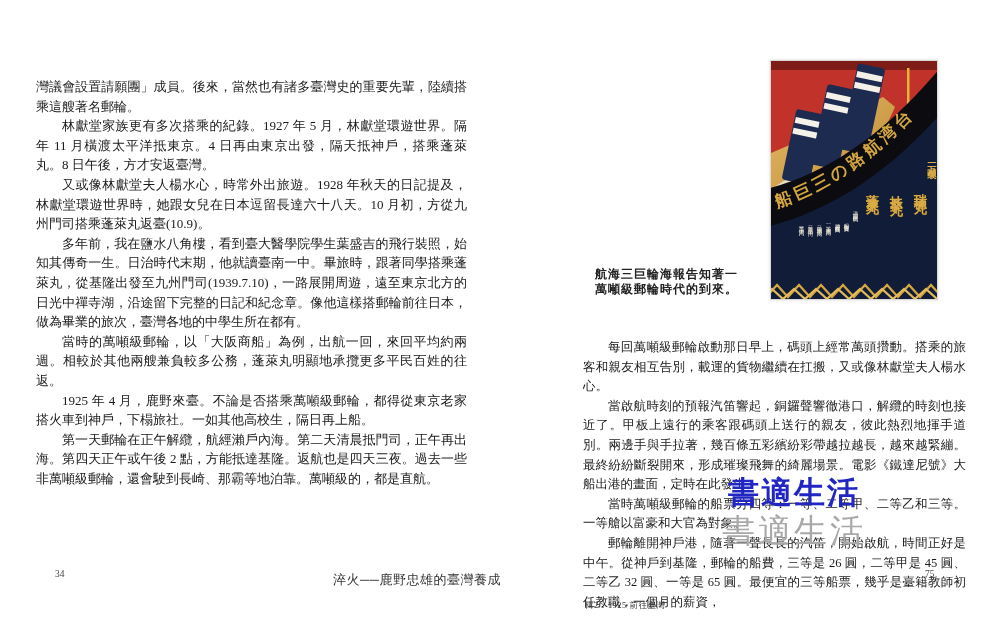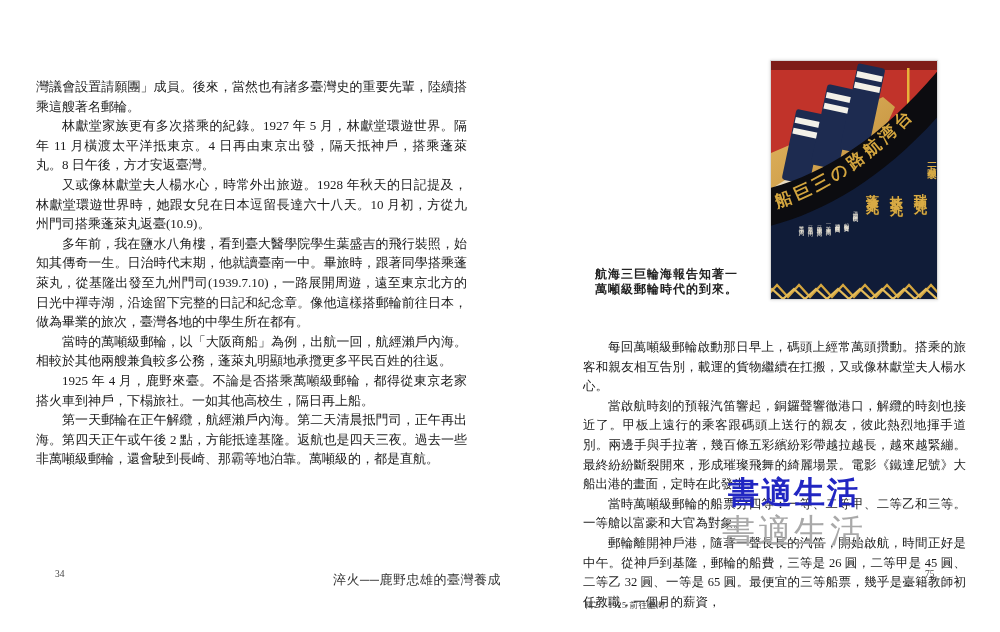--- a/index.html
+++ b/index.html
@@ -43,21 +43,21 @@
 </head>
 <body>
 
 <div class="canvas">
 
   <div class="body-text bt-left" id="leftText">
       <p>灣議會設置請願團」成員。後來，當然也有諸多臺灣史的重要先輩，陸續搭乘這艘著名郵輪。</p>
       <p class="ind">林獻堂家族更有多次搭乘的紀錄。1927 年 5 月，林獻堂環遊世界。隔年 11 月橫渡太平洋抵東京。4 日再由東京出發，隔天抵神戶，搭乘蓬萊丸。8 日午後，方才安返臺灣。</p>
       <p class="ind">又或像林獻堂夫人楊水心，時常外出旅遊。1928 年秋天的日記提及，林獻堂環遊世界時，她跟女兒在日本逗留長達六十八天。10 月初，方從九州門司搭乘蓬萊丸返臺(10.9)。</p>
       <p class="ind">多年前，我在鹽水八角樓，看到臺大醫學院學生葉盛吉的飛行裝照，始知其傳奇一生。日治時代末期，他就讀臺南一中。畢旅時，跟著同學搭乘蓬萊丸，從基隆出發至九州門司(1939.7.10)，一路展開周遊，遠至東京北方的日光中禪寺湖，沿途留下完整的日記和紀念章。像他這樣搭郵輪前往日本，做為畢業的旅次，臺灣各地的中學生所在都有。</p>
-      <p class="ind">當時的萬噸級郵輪，以「大阪商船」為例，出航一回，航經瀨戶內海。相較於其他兩艘兼負較多公務，蓬萊丸明顯地承攬更多平民百姓的往返。</p>
+      <p class="ind">當時的萬噸級郵輪，以「大阪商船」為例，出航一回，來回平均約兩週。相較於其他兩艘兼負較多公務，蓬萊丸明顯地承攬更多平民百姓的往返。</p>
       <p class="ind">1925 年 4 月，鹿野來臺。不論是否搭乘萬噸級郵輪，都得從東京老家搭火車到神戶，下榻旅社。一如其他高校生，隔日再上船。</p>
       <p class="ind">第一天郵輪在正午解纜，航經瀨戶內海。第二天清晨抵門司，正午再出海。第四天正午或午後 2 點，方能抵達基隆。返航也是四天三夜。過去一些非萬噸級郵輪，還會駛到長崎、那霸等地泊靠。萬噸級的，都是直航。</p>
     </div>
   <div class="pgnum left-num">34</div>
   <div class="book-title">淬火──鹿野忠雄的臺灣養成</div>
 
   <figure class="poster" id="posterBox">
     <svg width="166" height="238" viewBox="0 0 166 238">
       <defs>
         <linearGradient id="hullGold" x1="0" y1="0" x2="1" y2="1">

